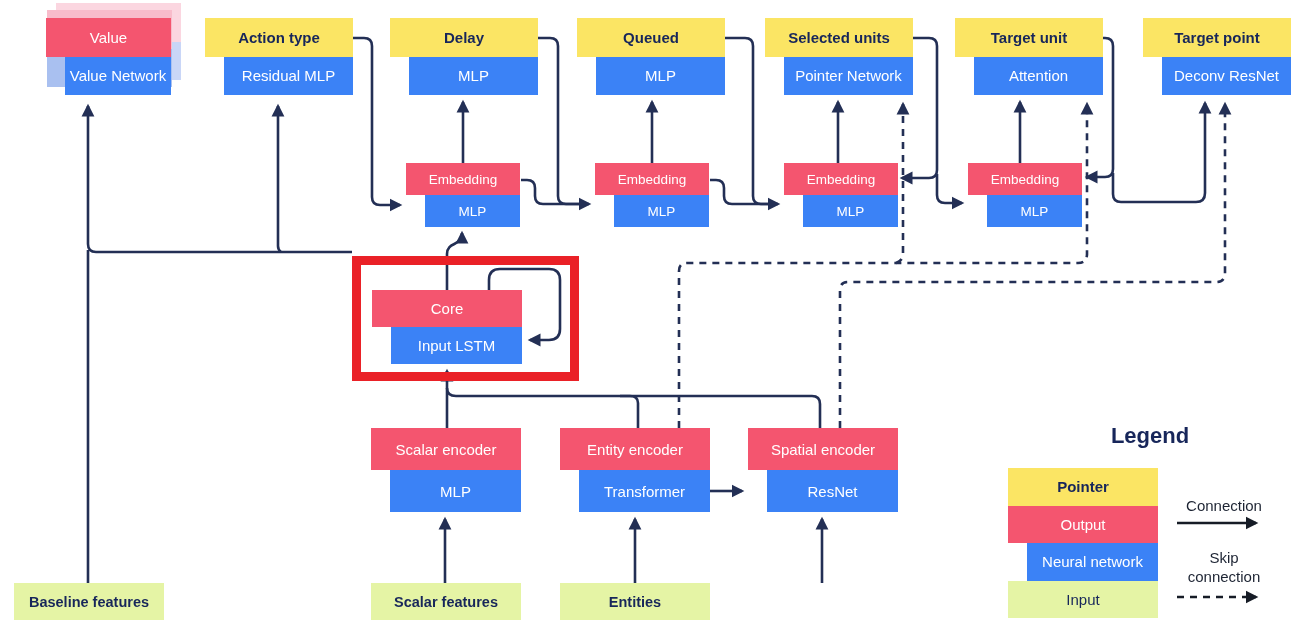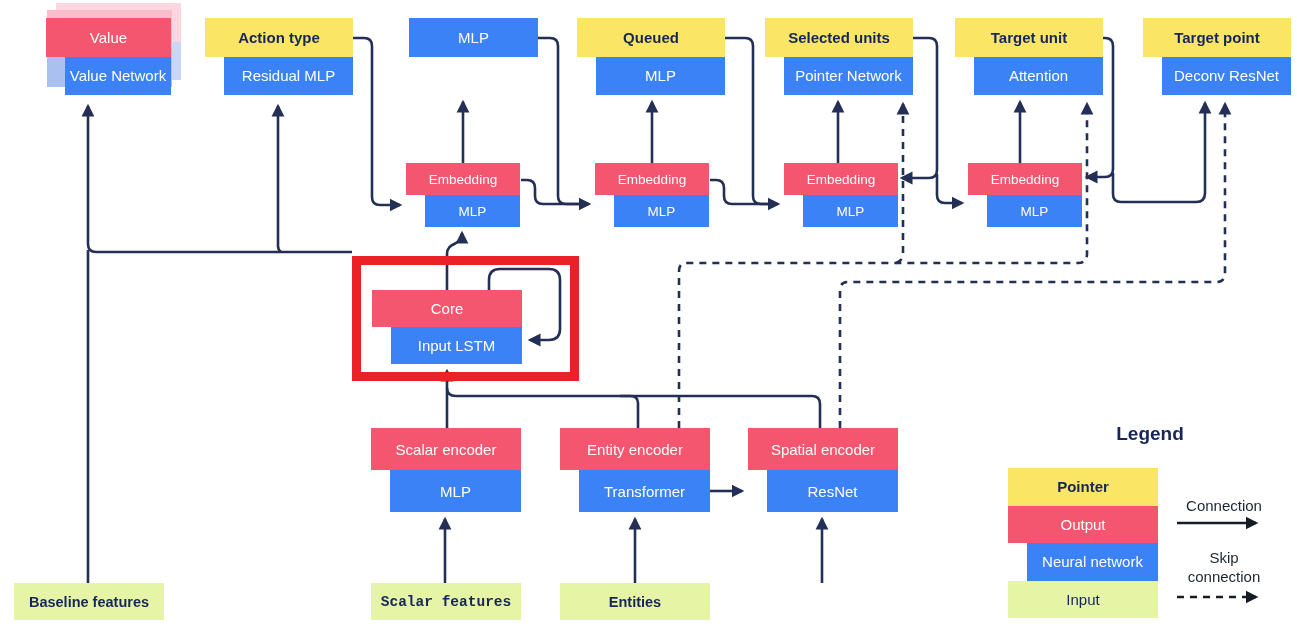--- a/index.html
+++ b/index.html
@@ -21,21 +21,21 @@
   .enc{width:150px;top:428px;}
   .corebox{left:372px;top:290px;width:150px;}
   .corebox .row{height:37px;font-size:15px;}
   .input{top:583px;width:150px;height:37px;font-size:14.5px;}
   .input.row{position:absolute;}
   .shadow{position:absolute;width:125px;}
   .shadow .row{height:38.5px;}
   #highlight{position:absolute;left:352px;top:256px;width:209px;height:107px;
              border:9px solid #ea2127;background:transparent;}
   #legend-title{position:absolute;left:1090px;top:423px;width:120px;text-align:center;
-                color:#17265a;font-size:19px;font-weight:700;}
+                color:#17265a;font-size:22px;font-weight:700;}
   #legend-swatches{position:absolute;left:1008px;top:468px;width:150px;display:flex;flex-direction:column;}
   #legend-swatches .row{height:37.5px;font-size:15px;}
   .conn-label{position:absolute;text-align:center;color:#1d2433;font-size:15px;font-weight:500;line-height:19px;}
 </style>
 </head>
 <body>
 
 <div id="stage">
 
   <svg width="1297" height="627">
@@ -116,20 +116,21 @@
   <div class="pair head" style="left:46px;width:125px;">
     <div class="row pink">Value</div>
     <div class="row blue">Value Network</div>
   </div>
 
   <div class="pair head" style="left:205px;">
     <div class="row yellow">Action type</div>
     <div class="row blue">Residual MLP</div>
   </div>
   <div class="pair head" style="left:390px;">
+    <div class="row yellow">Delay</div>
     <div class="row blue">MLP</div>
   </div>
   <div class="pair head" style="left:577px;">
     <div class="row yellow">Queued</div>
     <div class="row blue">MLP</div>
   </div>
   <div class="pair head" style="left:765px;">
     <div class="row yellow">Selected units</div>
     <div class="row blue">Pointer Network</div>
   </div>
@@ -172,21 +173,21 @@
   <div class="pair enc" style="left:560px;">
     <div class="row pink">Entity encoder</div>
     <div class="row blue">Transformer</div>
   </div>
   <div class="pair enc" style="left:748px;">
     <div class="row pink">Spatial encoder</div>
     <div class="row blue">ResNet</div>
   </div>
 
   <div class="abs row green input" style="left:14px;">Baseline features</div>
-  <div class="abs row green input" style="left:371px;font-family:Liberation Mono, monospace;">Scalar features</div>
+  <div class="abs row green input" style="left:371px;">Scalar features</div>
   <div class="abs row green input" style="left:560px;">Entities</div>
 
   <div id="legend-title">Legend</div>
   <div id="legend-swatches">
     <div class="row yellow">Pointer</div>
     <div class="row pink">Output</div>
     <div class="row blue">Neural network</div>
     <div class="row green" style="font-weight:500;">Input</div>
   </div>
   <div class="conn-label" style="left:1172px;top:496px;width:104px;">Connection</div>

